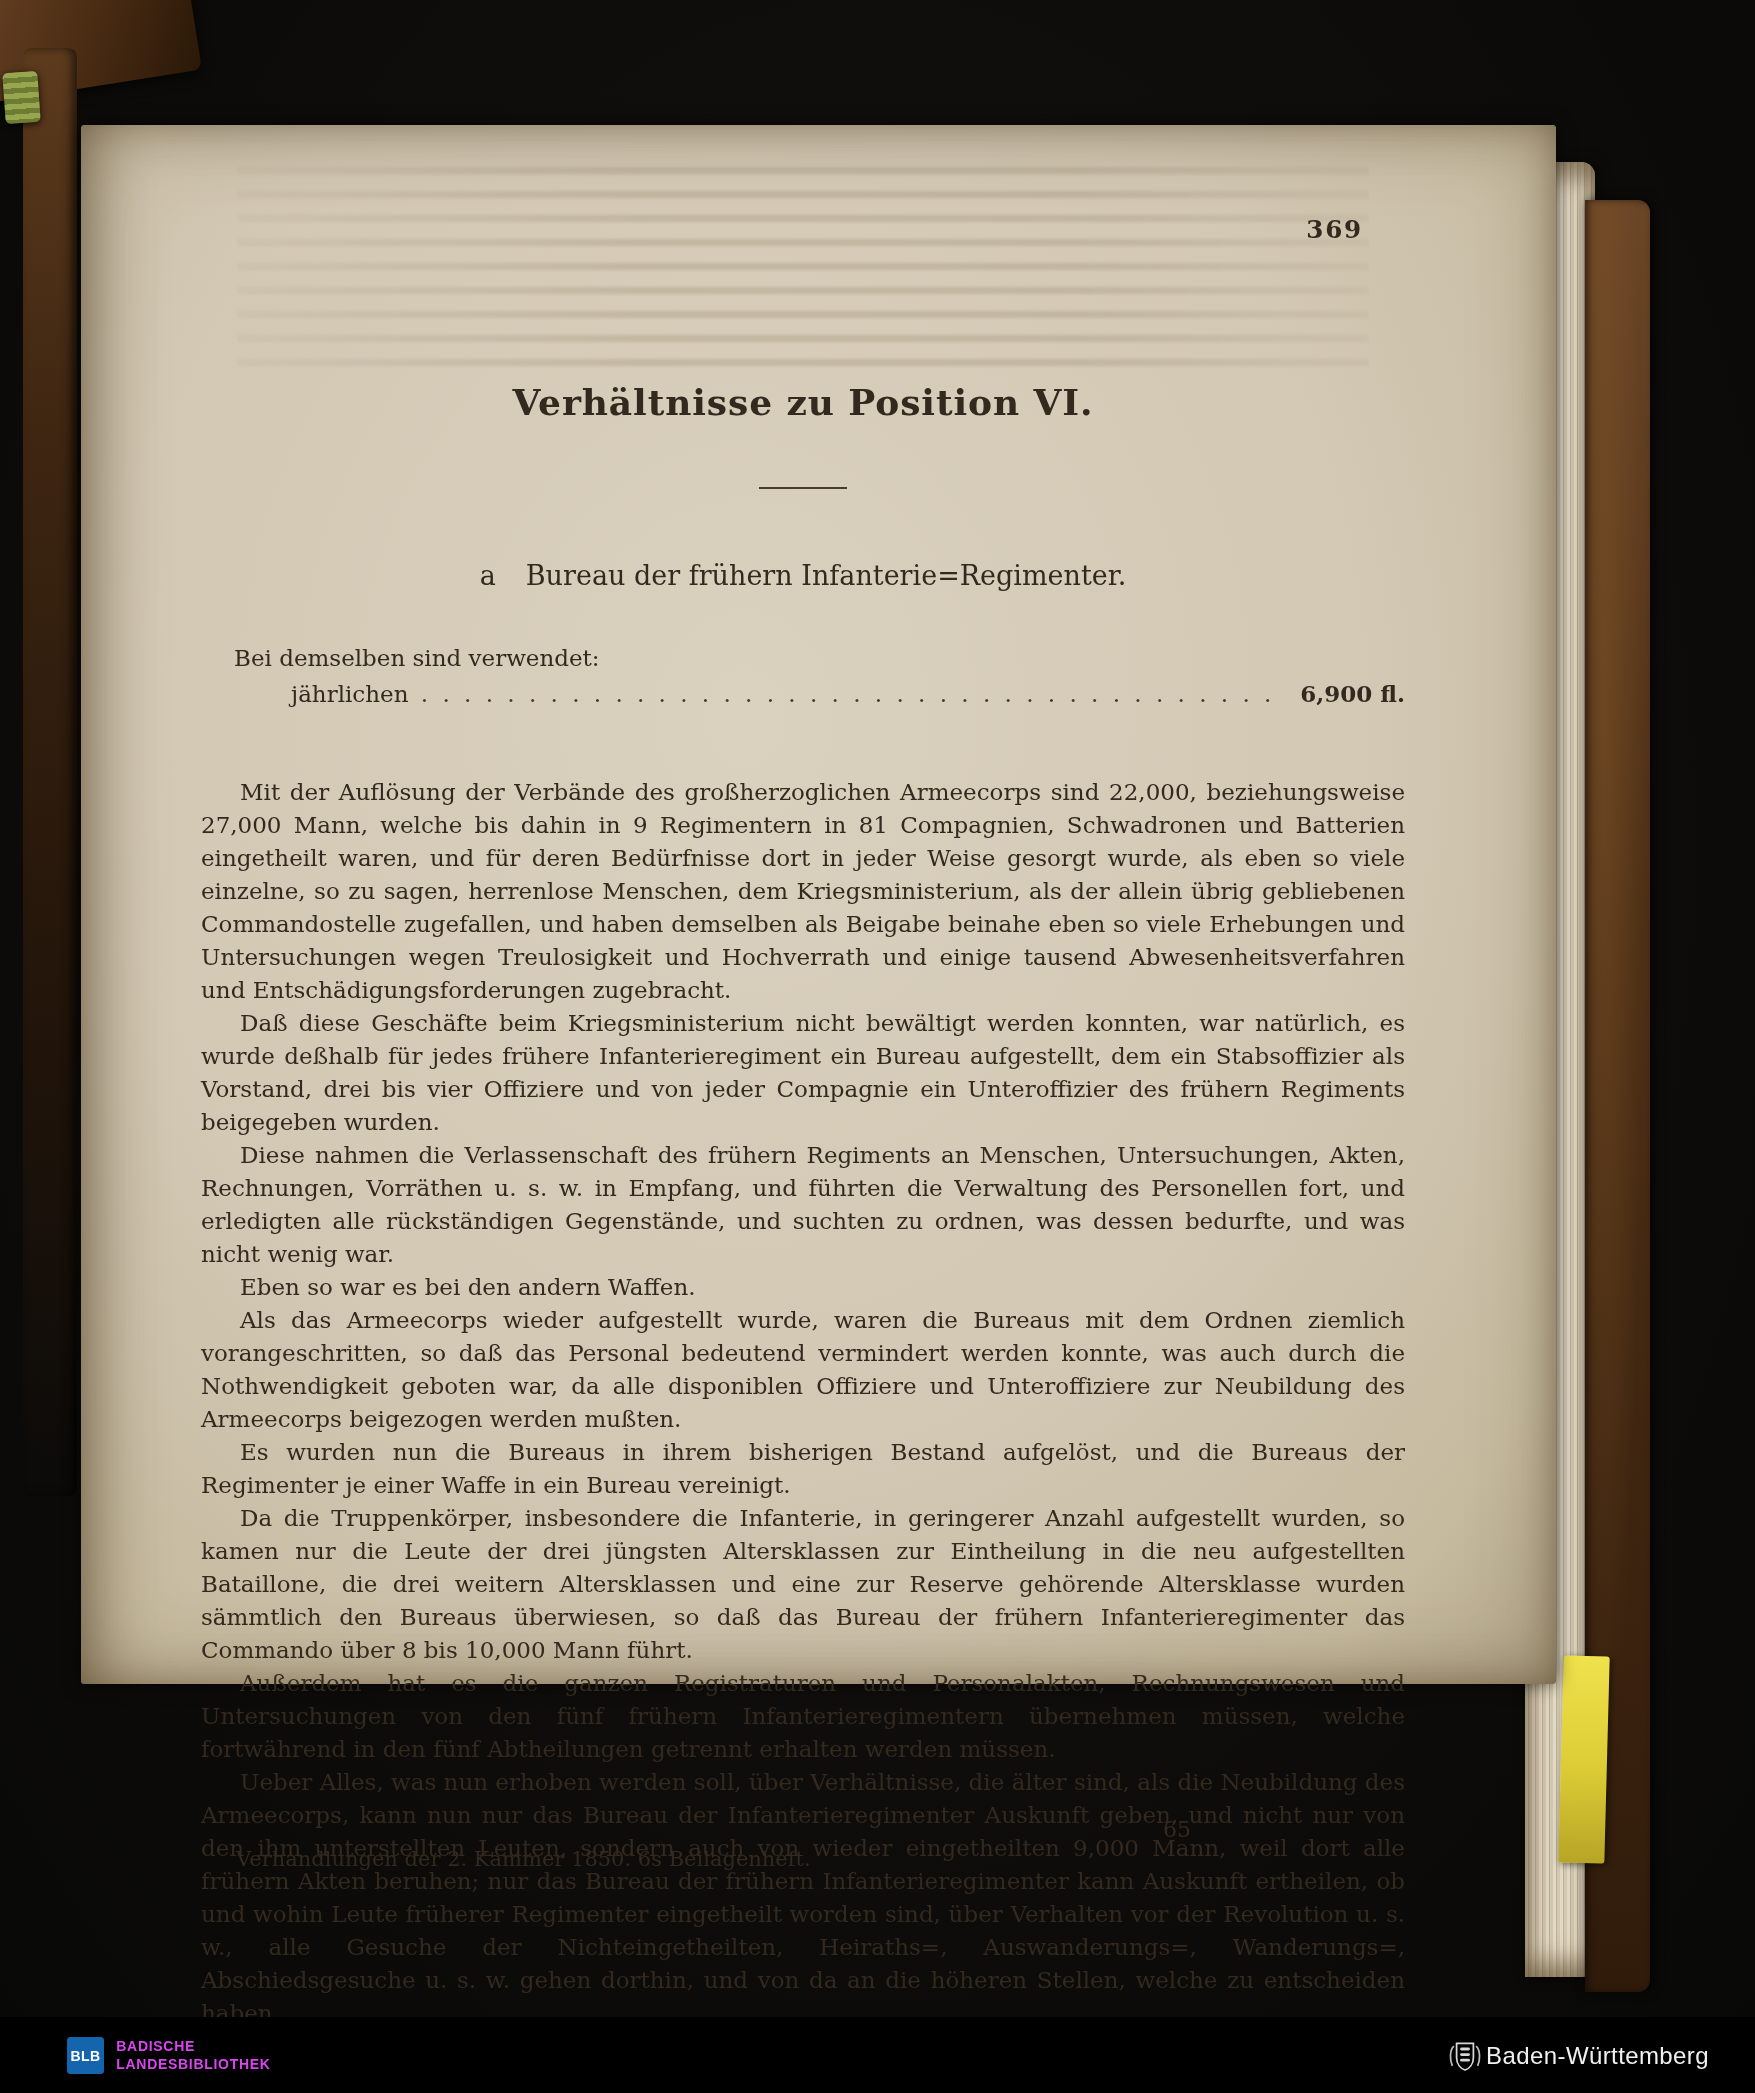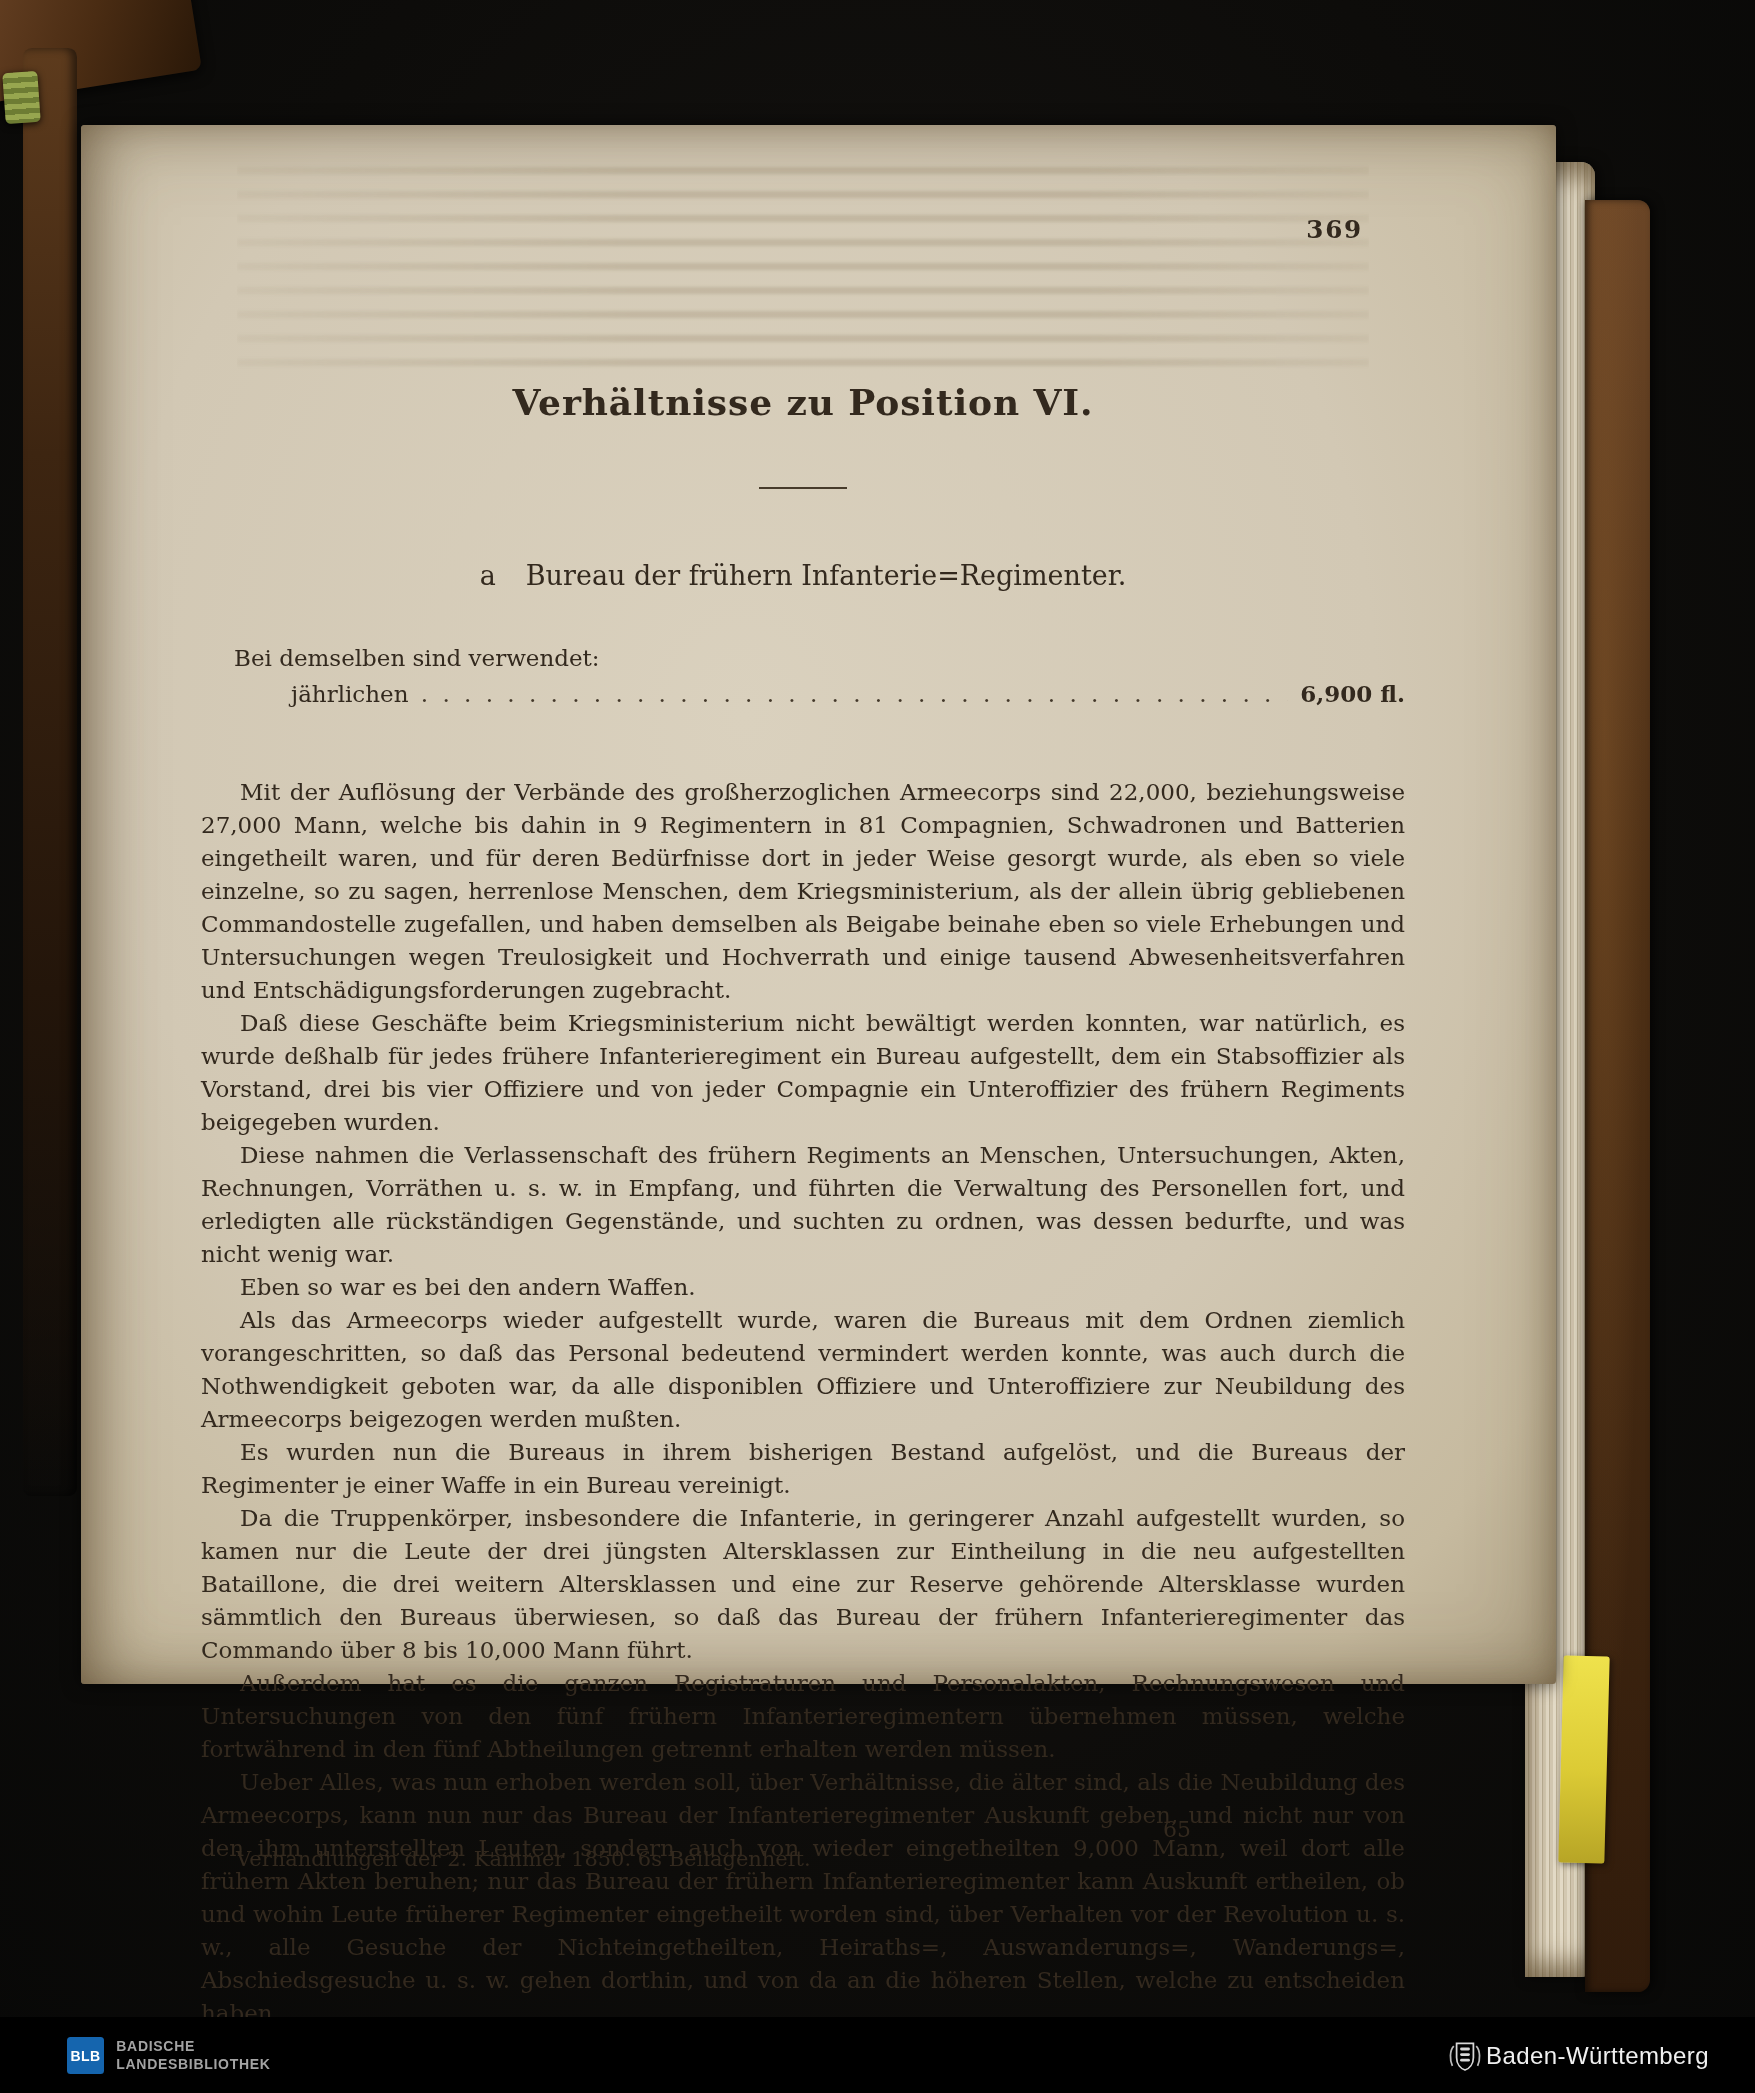--- a/index.html
+++ b/index.html
@@ -104,21 +104,21 @@
     display:flex;justify-content:space-between;align-items:center;
     padding:0 47px;box-sizing:border-box;z-index:10;
     font-family:"Liberation Sans", sans-serif;
   }
   .brand-left{display:flex;align-items:center;gap:12.3px;padding-left:20px;}
   .blb-square{
     width:37px;height:37px;background:#1565ae;border-radius:3.5px;
     display:flex;align-items:center;justify-content:center;
     color:#fff;font-weight:bold;font-size:14px;letter-spacing:0.4px;
   }
-  .blb-text{color:#a3a3a3;font-weight:bold;font-size:14px;line-height:17.6px;letter-spacing:0.7px;}
+  .blb-text{color:#d946ef;font-weight:bold;font-size:14px;line-height:17.6px;letter-spacing:0.7px;}
   .brand-right{display:flex;align-items:center;}
   .bw-emblem{width:42px;height:42px;}
   .bw-text{color:#f0f0f0;font-size:24px;letter-spacing:0.4px;}
 </style>
 </head>
 <body>
 
 <div class="stage">
 
   <div class="corner-leather"></div>

